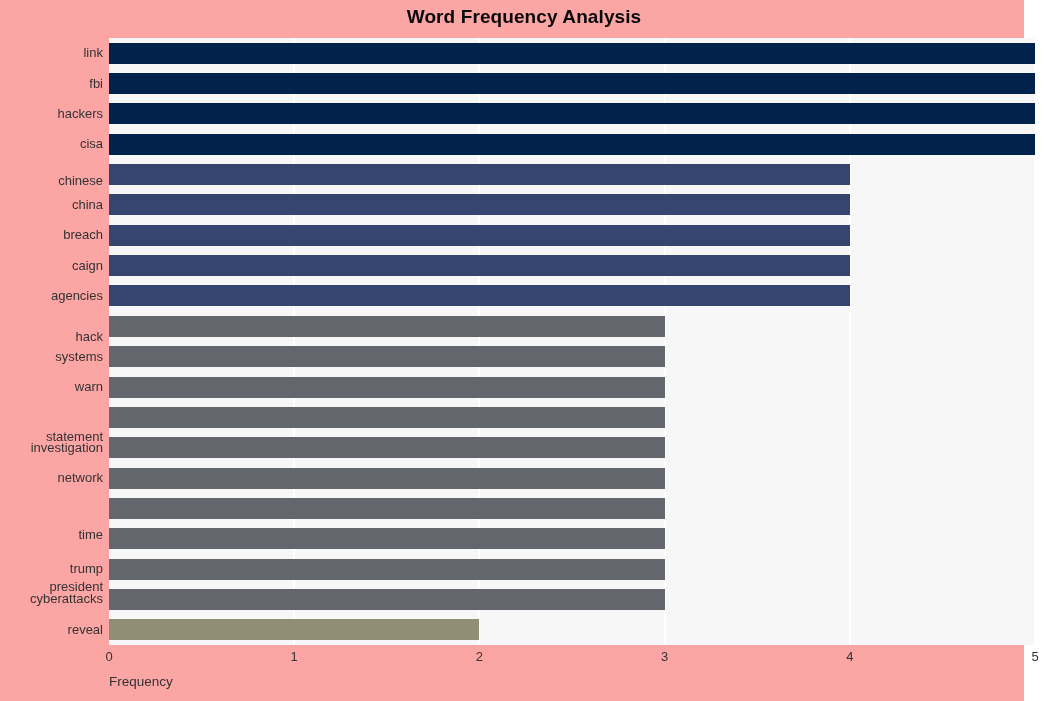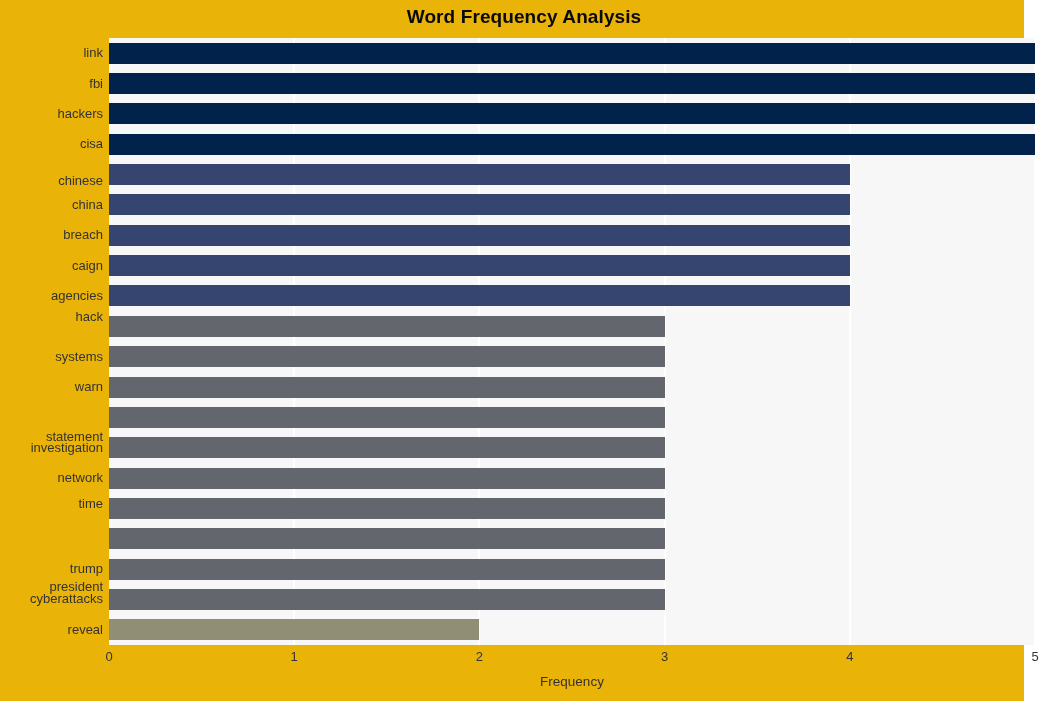--- a/index.html
+++ b/index.html
@@ -11,21 +11,21 @@
     width: 1048px;
     height: 701px;
     font-family: "Liberation Sans", sans-serif;
     overflow: hidden;
   }
 
   #chart-root {
     position: relative;
     width: 1024px;
     height: 701px;
-    background: #eab308;
+    background: #fca5a5;
   }
 
   
   #chart-title {
     position: absolute;
     left: 0;
     top: 6px;
     width: 1048px;
     text-align: center;
     font-size: 19px;
@@ -100,21 +100,21 @@
     font-size: 13px;
     color: #333333;
     transform: translateX(-50%);
     white-space: nowrap;
   }
   #x-axis-title {
     position: absolute;
     left: 109px;
     top: 674px;
     width: 926px;
-    text-align: center;
+    text-align: left;
     font-size: 13.5px;
     color: #333333;
   }
 </style>
 </head>
 <body>
 
 <div id="chart-root">
 
   <div id="chart-title">Word Frequency Analysis</div>
@@ -154,27 +154,27 @@
   <div id="y-axis">
       <div class="y-tick-label" style="top: 8.175px;">link</div>
       <div class="y-tick-label" style="top: 38.525px;">fbi</div>
       <div class="y-tick-label" style="top: 68.875px;">hackers</div>
       <div class="y-tick-label" style="top: 99.225px;">cisa</div>
       <div class="y-tick-label" style="top: 136px;">chinese</div>
       <div class="y-tick-label" style="top: 159.925px;">china</div>
       <div class="y-tick-label" style="top: 190.275px;">breach</div>
       <div class="y-tick-label" style="top: 220.625px;">caign</div>
       <div class="y-tick-label" style="top: 250.975px; text-align: right;">agencies</div>
-      <div class="y-tick-label" style="top: 272px;">hack</div>
+      <div class="y-tick-label" style="top: 292px;">hack</div>
       <div class="y-tick-label" style="top: 311.675px;">systems</div>
       <div class="y-tick-label" style="top: 342.025px;">warn</div>
       <div class="y-tick-label" style="top: 392px;">statement</div>
       <div class="y-tick-label" style="top: 402.725px;">investigation</div>
       <div class="y-tick-label" style="top: 433.075px;">network</div>
-      <div class="y-tick-label" style="top: 459px;">time</div>
+      <div class="y-tick-label" style="top: 490px;">time</div>
       <div class="y-tick-label" style="top: 493.775px; margin-top: 48px;">president</div>
       <div class="y-tick-label" style="top: 524.125px;">trump</div>
       <div class="y-tick-label" style="top: 554.475px;">cyberattacks</div>
       <div class="y-tick-label" style="top: 584.825px;">reveal</div>
     </div>
 
   <div id="x-axis">
       <div class="x-tick-label" style="left: 0px;">0</div>
       <div class="x-tick-label" style="left: 185.2px;">1</div>
       <div class="x-tick-label" style="left: 370.4px;">2</div>

